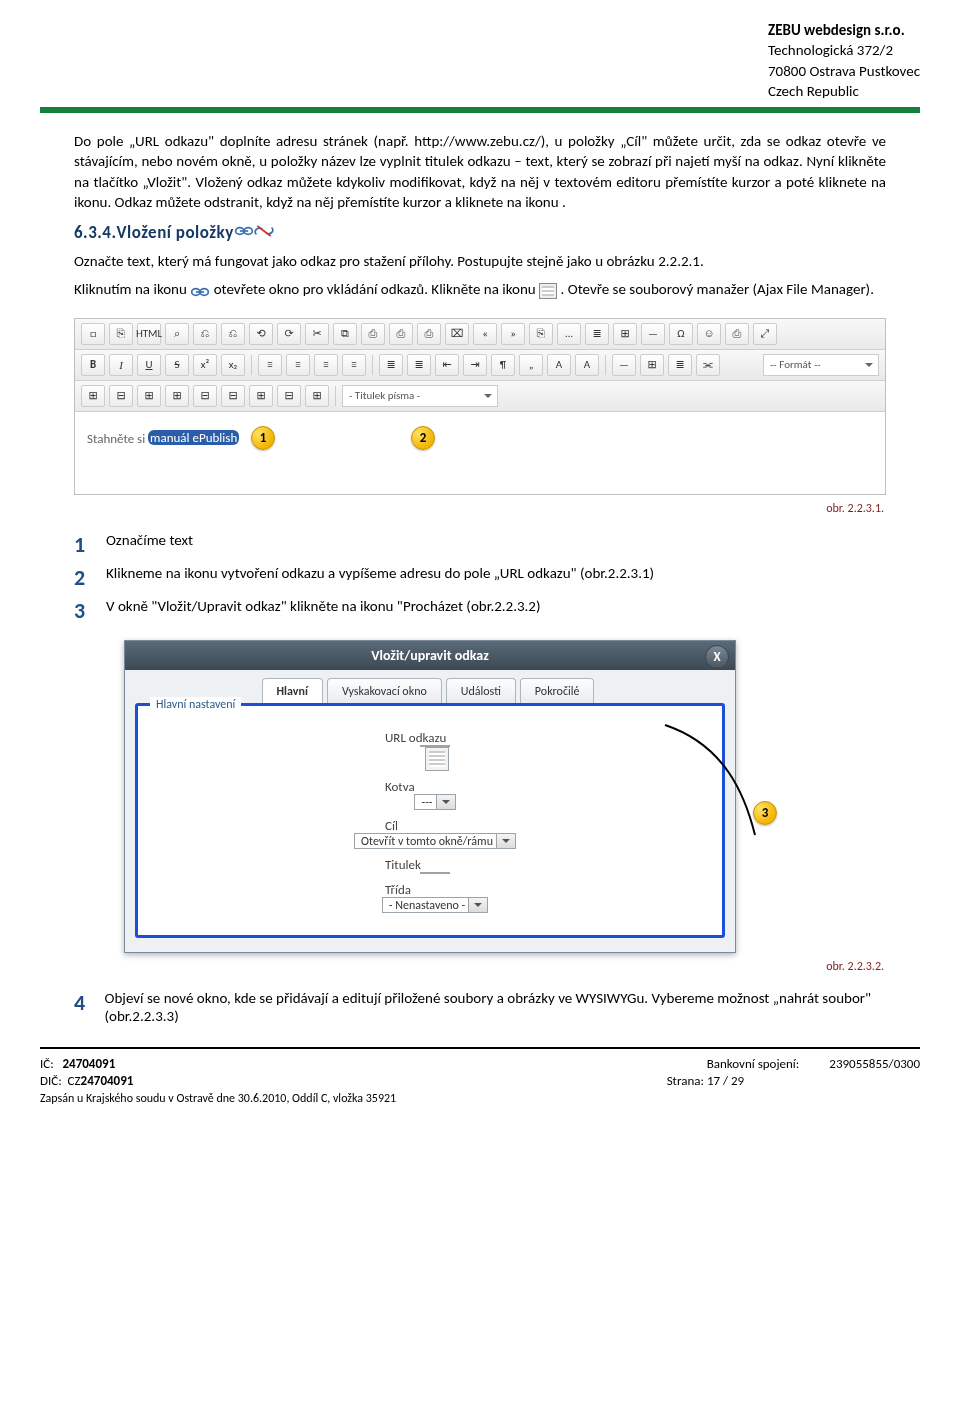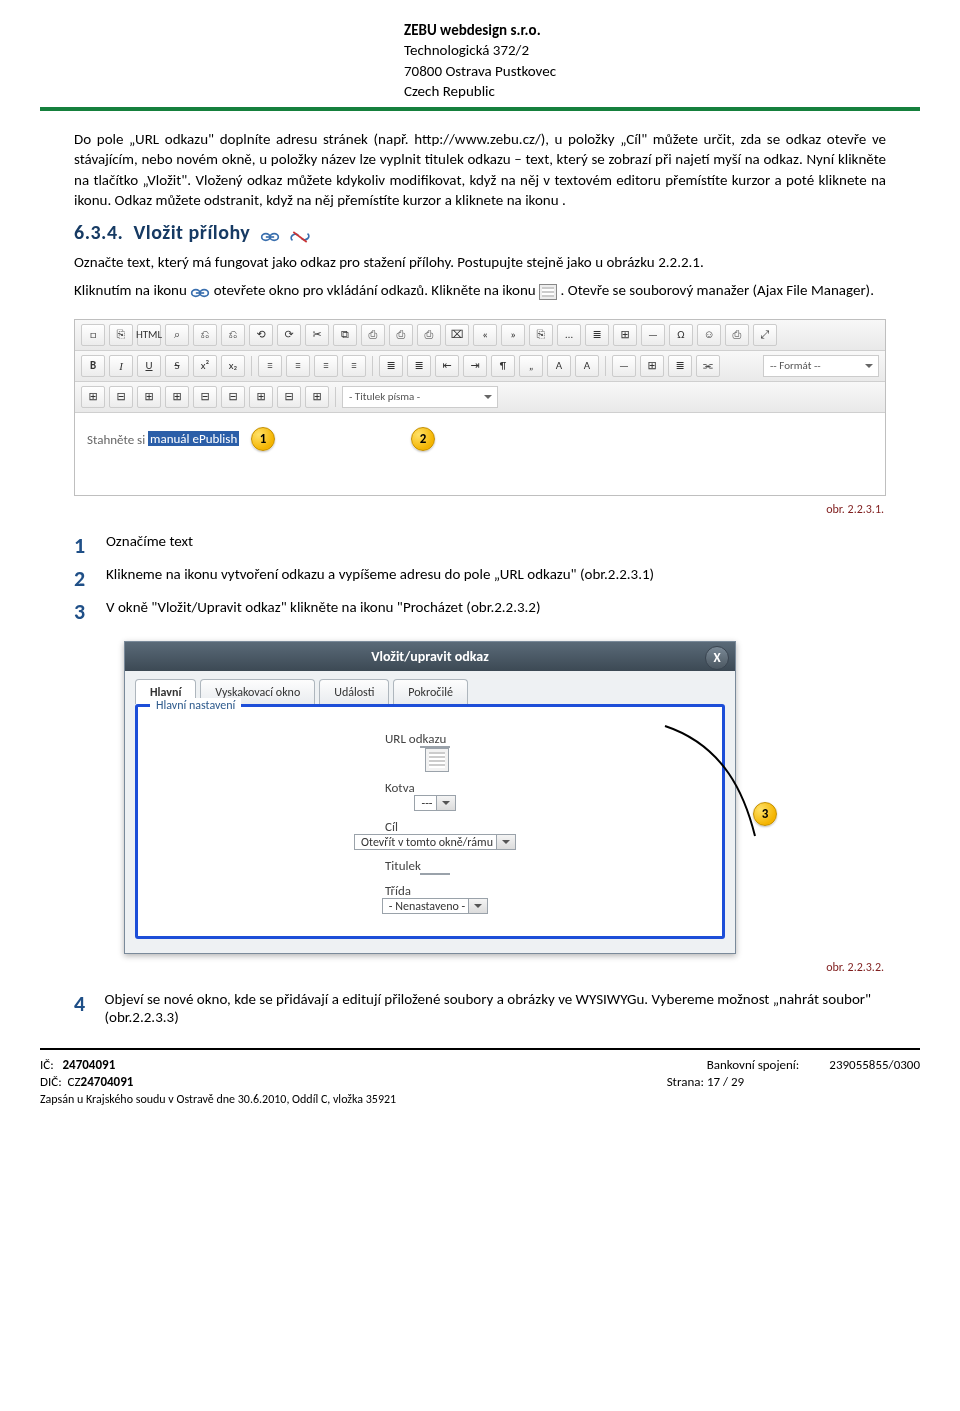--- a/index.html
+++ b/index.html
@@ -15,23 +15,23 @@
     min-height: 1411px;
     margin: 0 auto;
     padding: 20px 40px 10px 40px;
     box-sizing: border-box;
     position: relative;
   }
 
   
   .hdr {
     display: flex;
-    justify-content: center;
+    justify-content: flex-end;
     align-items: flex-start;
-    border-bottom: 4px solid #15803d;
+    border-bottom: 6px solid #15803d;
     padding-bottom: 6px;
   }
   .hdr-left { font-size: 15px; line-height: 1.35; }
   .hdr-left .company-name { font-weight: bold; }
   .hdr-right { text-align: right; font-size: 15px; line-height: 1.35; }
   .hdr-right a { color: #0b5dab; text-decoration: none; }
   .hdr-logo {
     width: 70px; height: 50px; margin-left: 10px;
     position: relative;
     display: inline-block; vertical-align: top;
@@ -52,27 +52,25 @@
     background:#c00;
     border-radius:1px;
   }
   .logo-text { font-weight:bold; font-size:12px; color:#333; text-align:center; margin-top:2px; letter-spacing:2px; }
 
   .content { padding: 10px 34px 0 34px; }
   .para { margin: 8px 0; text-align: justify; line-height: 1.35; }
 
   h3.section {
     color: #163a63;
-    font-size: 20px;
+    font-size: 17px;
     margin: 10px 0 6px 0;
     font-weight: bold;
     letter-spacing: .5px;
     display:flex;
-    align-items:center;
-    gap:10px;
   }
 
   .inline-icon {
     display:inline-block;
     width:18px; height:14px;
     vertical-align:middle;
     position:relative;
   }
   .icon-link {
     width:20px; height:14px;
@@ -130,21 +128,21 @@
   }
   .tbtn.bold{font-weight:bold;}
   .tbtn.ital{font-style:italic; font-family:serif;}
   .tbtn.under{text-decoration:underline;}
   .tbtn.strike{text-decoration:line-through;}
   .editor-body {
     padding:14px 12px 44px 12px;
     font-size:13px; color:#666;
   }
   .sel {
-    background:#2b5ea8; color:#fff; padding:0 2px;
+    background:#2b5ea8; color:#fff; padding:0 2px;border-radius:6px;
   }
   .callout {
     display:inline-flex;
     width:22px;height:22px;
     border-radius:50%;
     background: radial-gradient(circle at 30% 30%, #ffe168, #f4b400 70%);
     border:1px solid #c48f00;
     color:#000; font-weight:bold; font-size:13px;
     align-items:center; justify-content:center;
     box-shadow:0 1px 2px rgba(0,0,0,.25);
@@ -180,20 +178,21 @@
     position:absolute; right:6px; top:4px;
     width:22px;height:22px; border-radius:50%;
     background:linear-gradient(#7a8996,#4a5660);
     color:#fff; font-weight:bold; font-size:13px;
     display:flex;align-items:center;justify-content:center;
     border:1px solid #394450;
   }
   .tabs {
     display:flex; gap:0; padding:8px 10px 0 10px;
     background:#eef1f3;
+    justify-content:center;
   }
   .tab {
     padding:5px 14px;
     border:1px solid #aeb6bd;
     border-bottom:none;
     background:linear-gradient(#fdfdfd,#e9ecef);
     font-size:12px; color:#333;
     border-top-left-radius:4px; border-top-right-radius:4px;
     margin-right:4px;
   }
@@ -281,21 +280,21 @@
       <div>70800 Ostrava Pustkovec</div>
       <div>Czech Republic</div>
     </div>
   </div>
 
   <div class="content">
     <p class="para">Do pole „URL odkazu" doplníte adresu stránek (např. http://www.zebu.cz/), u položky „Cíl" můžete určit, zda se odkaz otevře ve stávajícím, nebo novém okně, u položky název lze vyplnit titulek odkazu – text, který se zobrazí při najetí myší na odkaz. Nyní klikněte na tlačítko „Vložit". Vložený odkaz můžete kdykoliv modifikovat, když na něj v textovém editoru přemístíte kurzor a poté kliknete na ikonu. Odkaz můžete odstranit, když na něj přemístíte kurzor a kliknete na ikonu .</p>
 
     <h3 class="section">
       <span>6.3.4.</span>
-      <span>Vložit přílohy</span>
+      <span>Vložení položky</span>
       <span class="inline-icon icon-link">
         <svg viewBox="0 0 24 16">
             <g fill="none" stroke="#3a6fae" stroke-width="2">
               <ellipse cx="7" cy="8" rx="5" ry="4"></ellipse>
               <ellipse cx="17" cy="8" rx="5" ry="4"></ellipse>
               <line x1="7" y1="8" x2="17" y2="8"></line>
             </g>
           </svg>
       </span>
       <span class="inline-icon icon-unlink">

